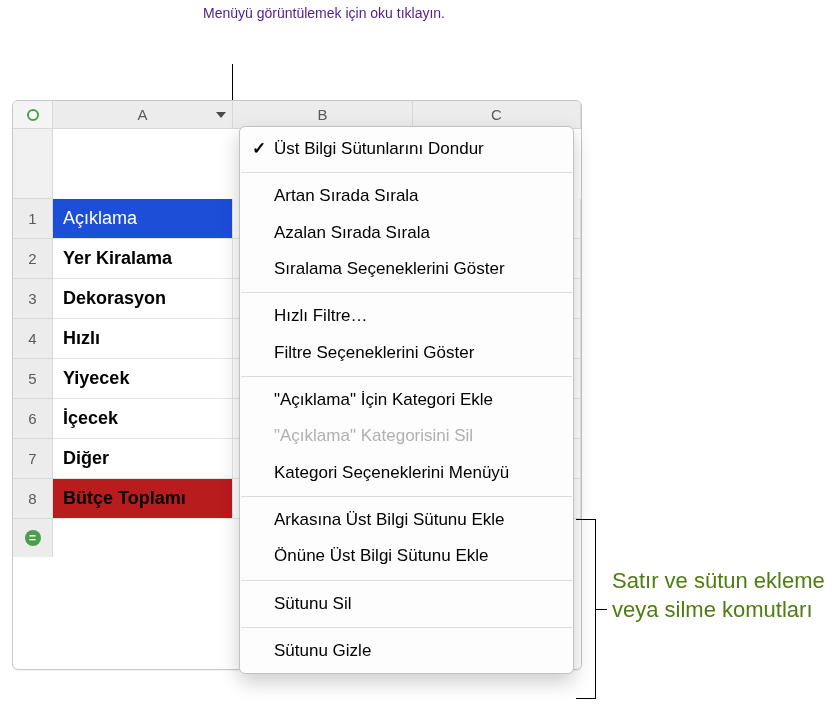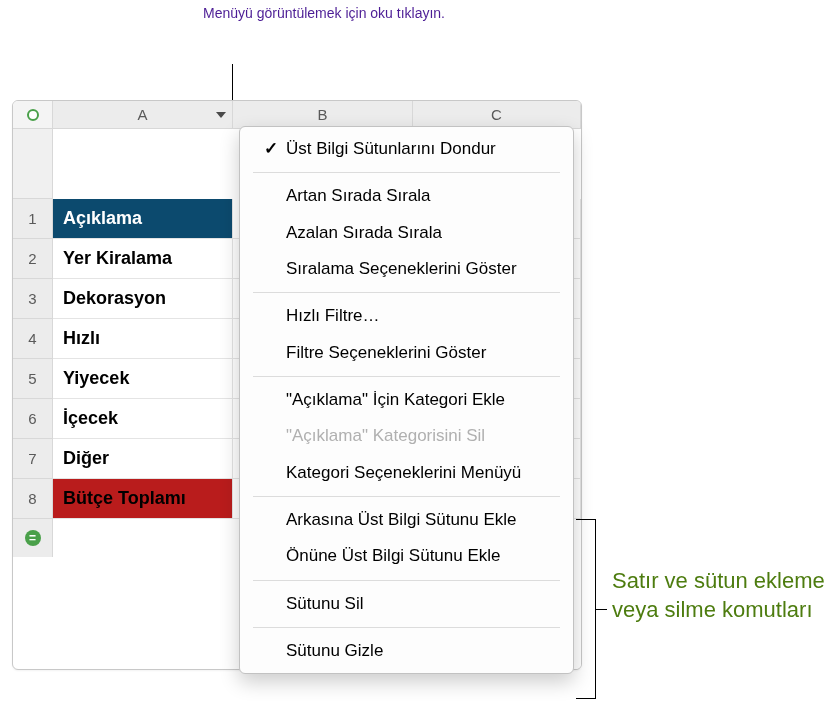--- a/index.html
+++ b/index.html
@@ -181,23 +181,23 @@
     }
     .cells-spacer {
       height: 70px;
     }
     .data-row {
       height: 40px;
       display: flex;
       border-bottom: 1px solid #e4e4e4;
     }
     .data-row.header-row .cell-a {
-      background: #0c4a6e;
+      background: #1d4ed8;
       color: #fff;
-      font-weight: 700;
+      font-weight: 400;
     }
     .data-row.footer-row .cell-a {
       background: #b91c1c;
       font-weight: 600;
     }
     .cell {
       flex: 0 0 180px;
       border-right: 1px solid #e4e4e4;
       display: flex;
       align-items: center;
@@ -210,21 +210,21 @@
 
     .context-menu {
       position: absolute;
       left: 239px;
       top: 126px;
       width: 335px;
       background: #fdfdfd;
       border: 1px solid #c2c2c2;
       border-radius: 6px;
       box-shadow: 0 8px 20px rgba(0,0,0,0.2);
-      padding: 4px 12px;
+      padding: 4px 0;
       font-size: 17px;
     }
     .menu-item {
       padding: 5px 22px 5px 34px;
       color: #000;
       cursor: pointer;
       position: relative;
       line-height: 1.55;
     }
     .menu-item.disabled {

